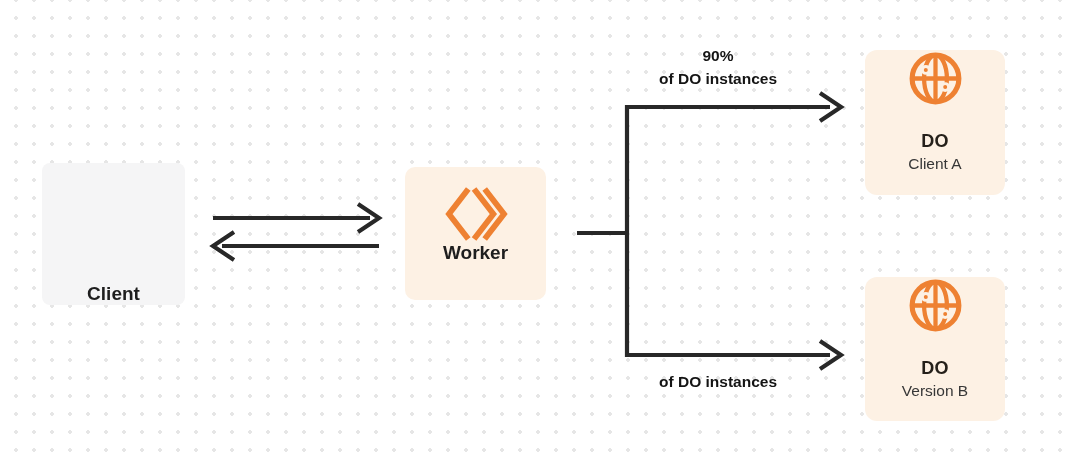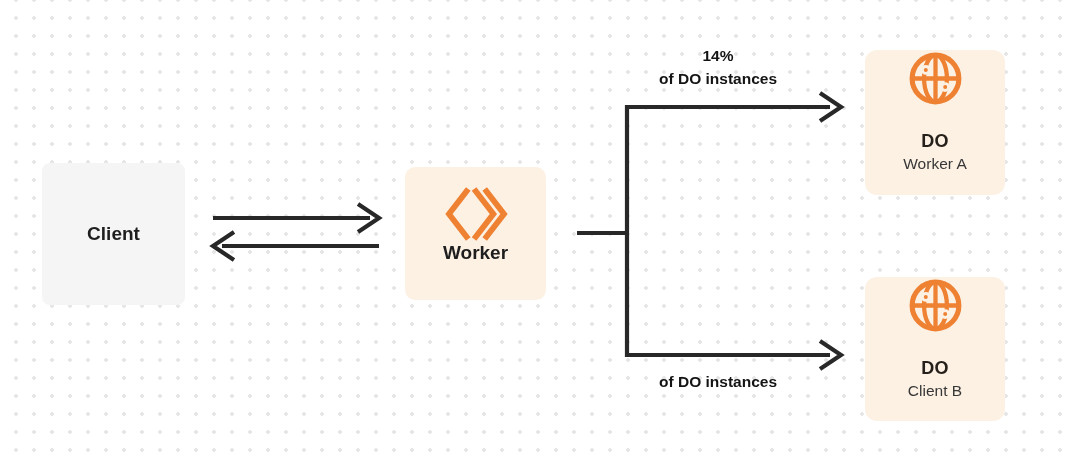--- a/index.html
+++ b/index.html
@@ -15,21 +15,21 @@
     border-radius:12px;
   }
   .wires{position:absolute;left:0;top:0;width:1072px;height:452px;}
   .wires *{stroke:#282828;fill:none;}
   .wires .wire{stroke-width:4.2px;}
   .wires .head{stroke-width:4.2px;stroke-linejoin:miter;}
   .node{position:absolute;display:flex;flex-direction:column;align-items:center;box-sizing:border-box;}
   .client-box{
     left:42px;top:163px;width:143px;height:142px;
     background:#f5f5f6;border-radius:8px;
-    justify-content:center;
+    justify-content:flex-end;
   }
   .worker-box{
     left:405px;top:167px;width:141px;height:133px;
     background:#fdf1e4;border-radius:10px;
     padding-top:19px;
   }
   .do-box{
     left:865px;width:140px;height:145px;
     background:#fdf1e4;border-radius:12px;
     padding-top:0;
@@ -79,51 +79,51 @@
       <g fill="none" stroke="#ee8132" stroke-width="6" stroke-linejoin="miter">
         <polyline points="24,3 4,29 24,55"></polyline>
         <polyline points="30,3 50,29 30,55"></polyline>
         <polyline points="41,3 61,29 41,55"></polyline>
       </g>
     </svg>
     <span class="node-label">Worker</span>
   </div>
 
   <div class="split-label split-label-top">
-    <div>14%</div>
+    <div>90%</div>
     <div>of DO instances</div>
   </div>
 
   <div class="split-label split-label-bottom">
     <div>of DO instances</div>
   </div>
 
   <div class="node do-box do-a">
     <svg class="icon-svg" viewBox="0 0 100 100" width="57" height="57" aria-hidden="true">
       <g fill="none" stroke="#ee8132">
         <circle cx="50" cy="50" r="41" stroke-width="9"></circle>
         <ellipse cx="50" cy="50" rx="20" ry="41" stroke-width="7.5"></ellipse>
         <line x1="50" y1="9" x2="50" y2="91" stroke-width="7.5"></line>
         <line x1="9" y1="50" x2="91" y2="50" stroke-width="7.5"></line>
       </g>
       <circle cx="33" cy="35" r="6" fill="#ee8132" stroke="#fdf1e4" stroke-width="5"></circle>
       <circle cx="67" cy="65" r="6" fill="#ee8132" stroke="#fdf1e4" stroke-width="5"></circle>
     </svg>
     <span class="do-title">DO</span>
-    <span class="do-sub">Worker A</span>
+    <span class="do-sub">Client A</span>
   </div>
 
   <div class="node do-box do-b">
     <svg class="icon-svg" viewBox="0 0 100 100" width="57" height="57" aria-hidden="true">
       <g fill="none" stroke="#ee8132">
         <circle cx="50" cy="50" r="41" stroke-width="9"></circle>
         <ellipse cx="50" cy="50" rx="20" ry="41" stroke-width="7.5"></ellipse>
         <line x1="50" y1="9" x2="50" y2="91" stroke-width="7.5"></line>
         <line x1="9" y1="50" x2="91" y2="50" stroke-width="7.5"></line>
       </g>
       <circle cx="33" cy="35" r="6" fill="#ee8132" stroke="#fdf1e4" stroke-width="5"></circle>
       <circle cx="67" cy="65" r="6" fill="#ee8132" stroke="#fdf1e4" stroke-width="5"></circle>
     </svg>
     <span class="do-title">DO</span>
-    <span class="do-sub">Client B</span>
+    <span class="do-sub">Version B</span>
   </div>
 
 </div>
 
 </body></html>

